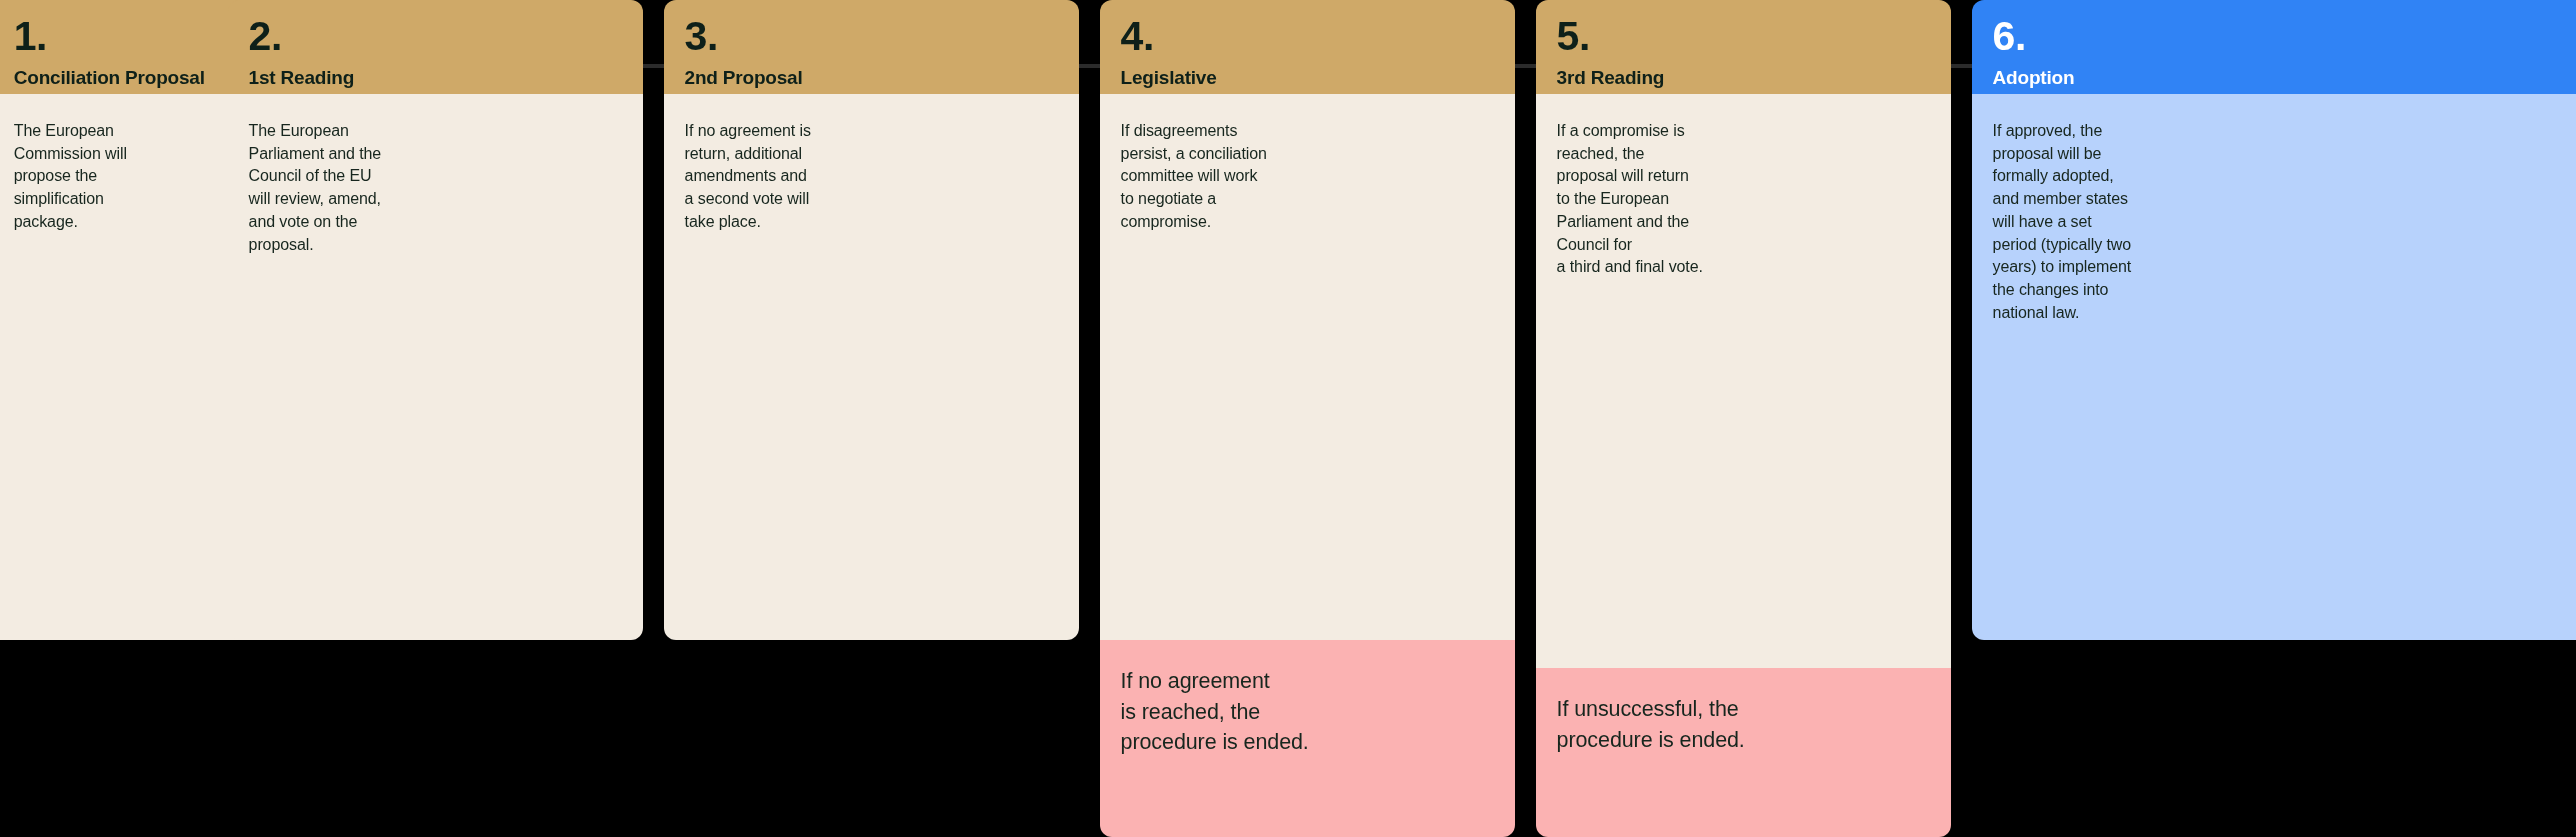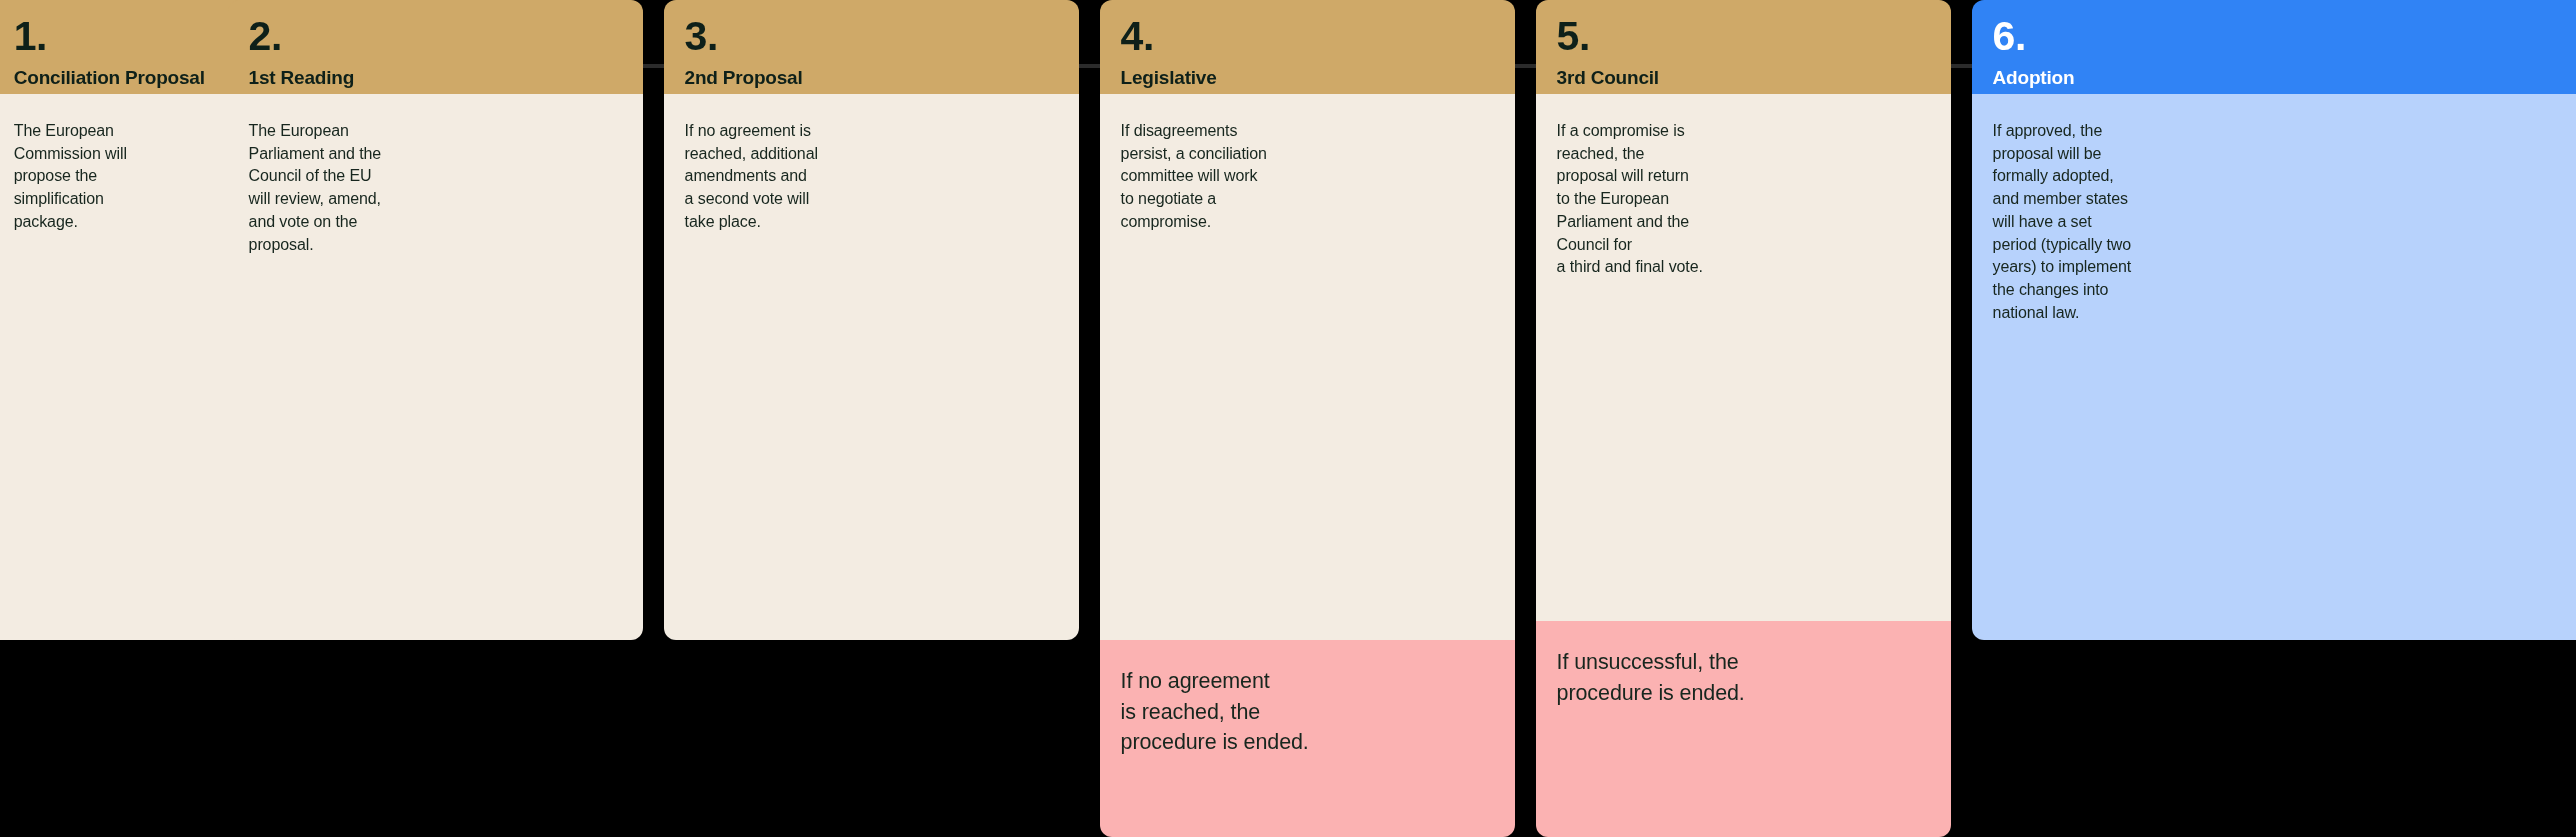--- a/index.html
+++ b/index.html
@@ -151,21 +151,21 @@
     </div>
   </div>
 
   <div class="card" style="left:664px; width:415px; height:640px;">
     <div class="card-header">
       <div class="card-number">3.</div>
       <div class="card-title">2nd Proposal</div>
     </div>
     <div class="card-body">
       <div class="card-body-text">If no agreement is
-reached, additional
+return, additional
 amendments and
 a second vote will
 take place.</div>
     </div>
   </div>
 
   <div class="card" style="left:1100px; width:415px; height:837px;">
     <div class="card-header">
       <div class="card-number">4.</div>
       <div class="card-title">Legislative</div>
@@ -180,32 +180,32 @@
     <div class="card-warning" style="height:197px;">
       <div class="card-warning-text">If no agreement
 is reached, the
 procedure is ended.</div>
     </div>
   </div>
 
   <div class="card" style="left:1536px; width:415px; height:837px;">
     <div class="card-header">
       <div class="card-number">5.</div>
-      <div class="card-title">3rd Council</div>
+      <div class="card-title">3rd Reading</div>
     </div>
     <div class="card-body">
       <div class="card-body-text">If a compromise is
 reached, the
 proposal will return
 to the European
 Parliament and the
 Council for
 a third and final vote.</div>
     </div>
-    <div class="card-warning" style="height:216px;">
+    <div class="card-warning" style="height:169px;">
       <div class="card-warning-text">If unsuccessful, the
 procedure is ended.</div>
     </div>
   </div>
 
   <div class="card final bleed-right" style="left:1972px; width:611px; height:640px;">
     <div class="card-header">
       <div class="card-number">6.</div>
       <div class="card-title">Adoption</div>
     </div>

